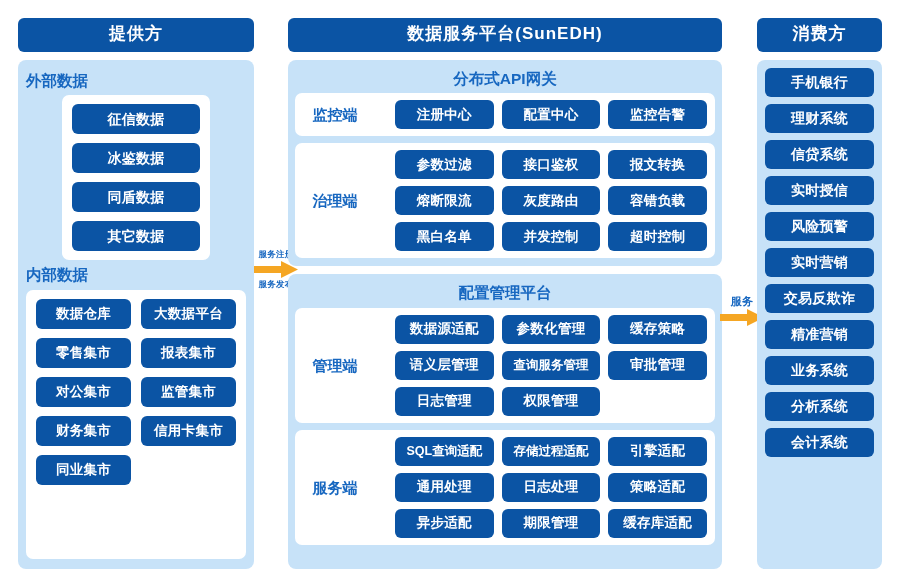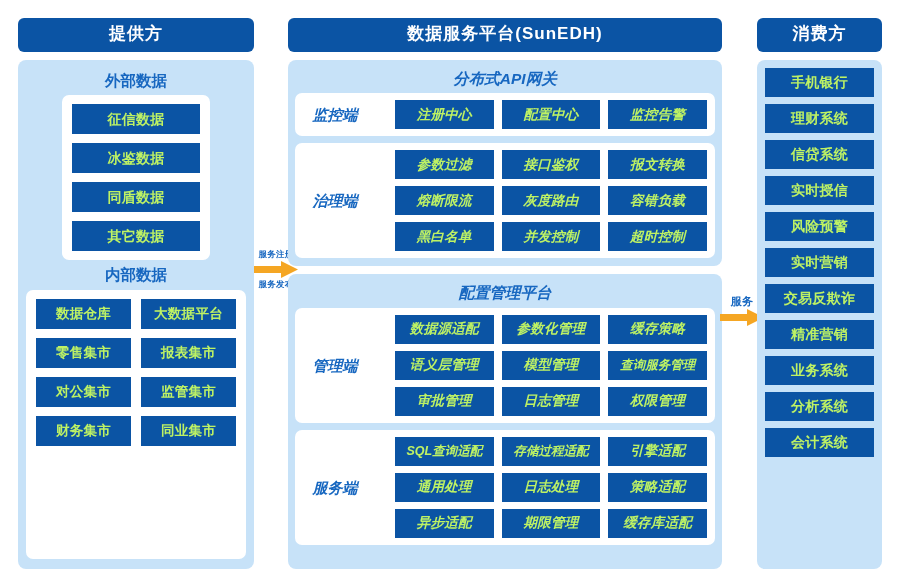--- a/index.html
+++ b/index.html
@@ -44,42 +44,41 @@
     padding: 7px;
     box-sizing: border-box;
     flex: 1 1 auto;
     display: flex;
     flex-direction: column;
   }
 
   
   .pill {
     background: #0b54a4;
-    color: #bef264;
-    border-radius: 0;
+    color: #ffffff;
+    border-radius: 6px;
     text-align: right;
     font-size: 14px;
     font-weight: bold;
     line-height: 1;
     display: flex;
     align-items: center;
     justify-content: center;
     box-sizing: border-box;
     letter-spacing: 0.3px;
     white-space: nowrap;
   }
 
   
   #col-provider { left: 18px; top: 18px; width: 236px; height: 551px; }
   #col-provider .panel { padding: 6px 8px 10px 8px; }
   .group-title {
     color: #1767c0;
     font-size: 15.5px;
     font-weight: bold;
-    text-align: center;
     padding: 7px 0 7px 0;
     line-height: 1;
   }
   .white-box {
     background: #ffffff;
     border-radius: 7px;
     padding: 9px 10px;
     box-sizing: border-box;
   }
   .stack-1 { display: flex; flex-direction: column; gap: 9px; }
@@ -99,21 +98,20 @@
     padding: 0;
     background: transparent;
     margin-top: 8px;
     gap: 8px;
   }
   .sub-panel {
     background: #c7e2f8;
     border-radius: 8px;
     padding: 5px 7px 8px 7px;
     box-sizing: border-box;
-    font-style: italic;
   }
   .sub-title {
     color: #1767c0;
     font-size: 15.5px;
     font-weight: bold;
     text-align: center;
     padding: 6px 0 7px 0;
     line-height: 1;
   }
   .row-box {
@@ -196,20 +194,21 @@
       <div class="group-title">内部数据</div>
       <div class="white-box" style="flex:1 1 auto;">
         <div class="grid-2">
           <div class="pill">数据仓库</div>
           <div class="pill">大数据平台</div>
           <div class="pill">零售集市</div>
           <div class="pill">报表集市</div>
           <div class="pill">对公集市</div>
           <div class="pill">监管集市</div>
           <div class="pill">财务集市</div>
+          <div class="pill">信用卡集市</div>
           <div class="pill">同业集市</div>
         </div>
       </div>
 
     </div>
   </div>
 
   <div class="arrow-group" id="arrow-left">
     <div class="arrow-label">服务注册</div>
     <svg class="arrow-shape" viewBox="0 0 44 17">
@@ -253,21 +252,20 @@
       <div class="sub-panel" style="flex:1 1 auto;">
         <div class="sub-title">配置管理平台</div>
 
         <div class="row-box">
           <div class="row-label">管理端</div>
           <div class="row-grid">
             <div class="pill">数据源适配</div>
             <div class="pill">参数化管理</div>
             <div class="pill">缓存策略</div>
             <div class="pill">语义层管理</div>
-            <div class="pill">模型管理</div>
             <div class="pill tight">查询服务管理</div>
             <div class="pill">审批管理</div>
             <div class="pill">日志管理</div>
             <div class="pill">权限管理</div>
           </div>
         </div>
 
         <div class="row-box">
           <div class="row-label">服务端</div>
           <div class="row-grid">

